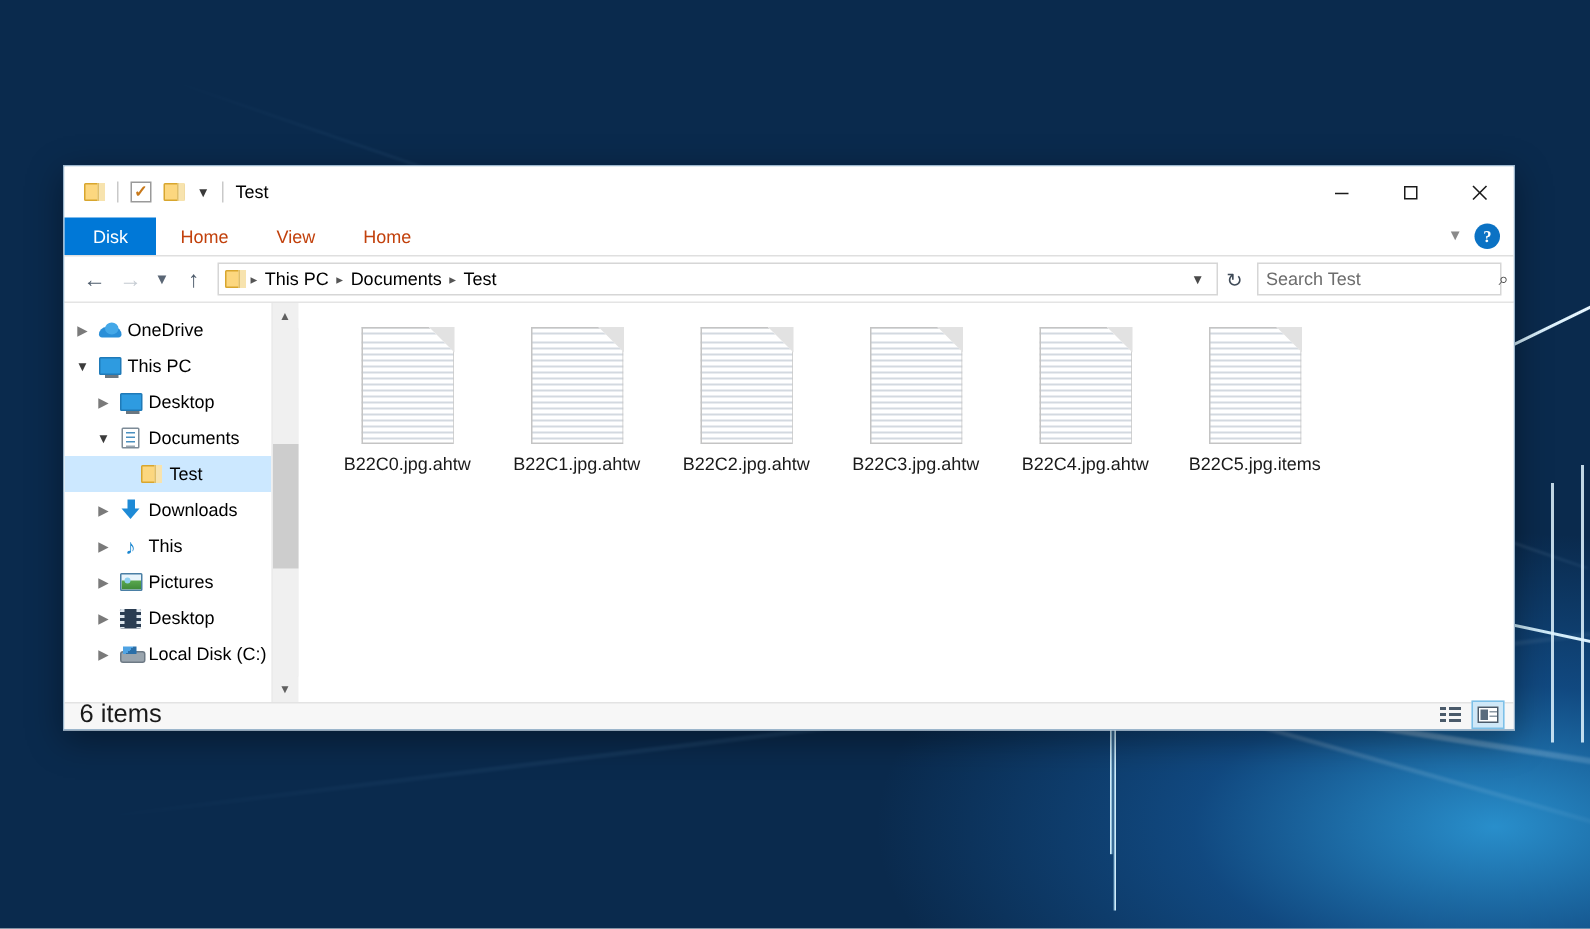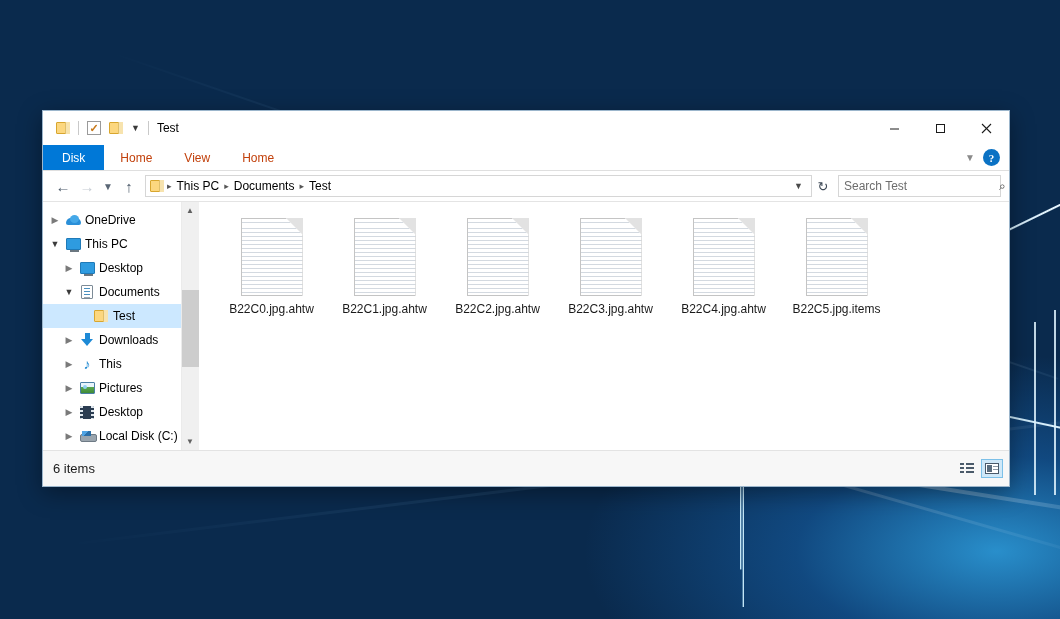--- a/index.html
+++ b/index.html
@@ -313,24 +313,24 @@
     border-left: 17px solid transparent;
     border-top: 17px solid #e2e2e2;
   }
   .filename {
     font-size: 12px; color: #1a1a1a; text-align: left;
     line-height: 14px; max-width: 108px; word-break: break-all;
   }
 
   
   .statusbar {
-    height: 36px; flex: none; background: #f7f7f7;
+    height: 18px; flex: none; background: #f7f7f7;
     border-top: 1px solid #e3e3e3;
-    display: flex; align-items: center; padding: 0 6px 0 10px;
-    font-size: 13px; color: #1a1a1a;
+    display: flex; align-items: flex-end; padding: 0 6px 0 10px;
+    font-size: 17px; color: #1a1a1a;
   }
   .status-views { margin-left: auto; display: flex; align-items: center; gap: 3px; }
   .viewbtn {
     width: 22px; height: 19px; display: flex; align-items: center; justify-content: center;
     border: 1px solid transparent;
   }
   .viewbtn.active { border-color: #7cc0e8; background: #cfe8f8; }
   .vb-details {
     width: 14px; height: 11px; position: relative;
   }

